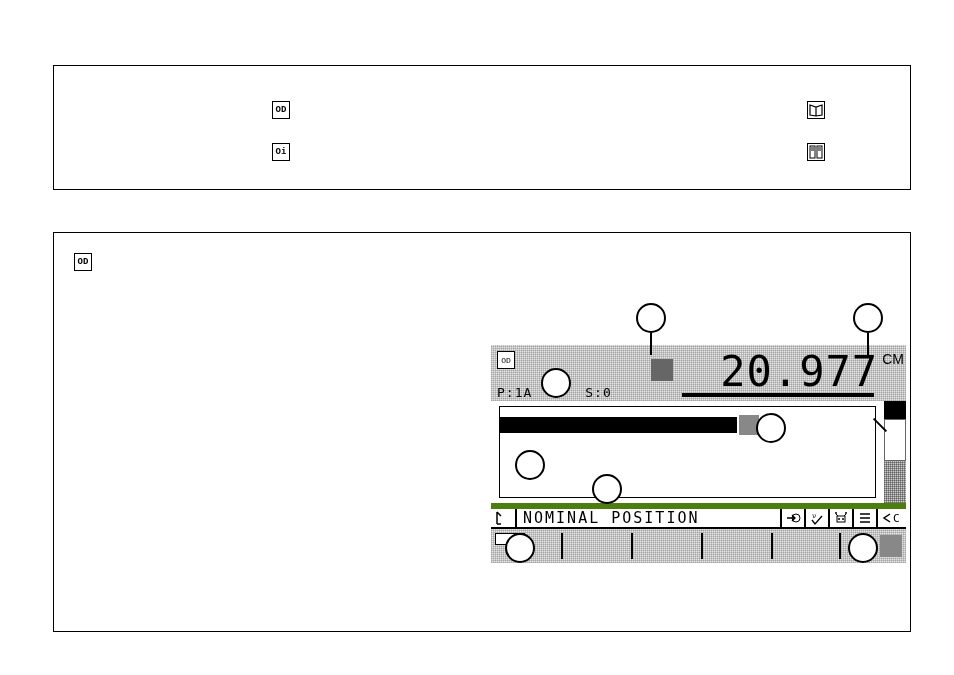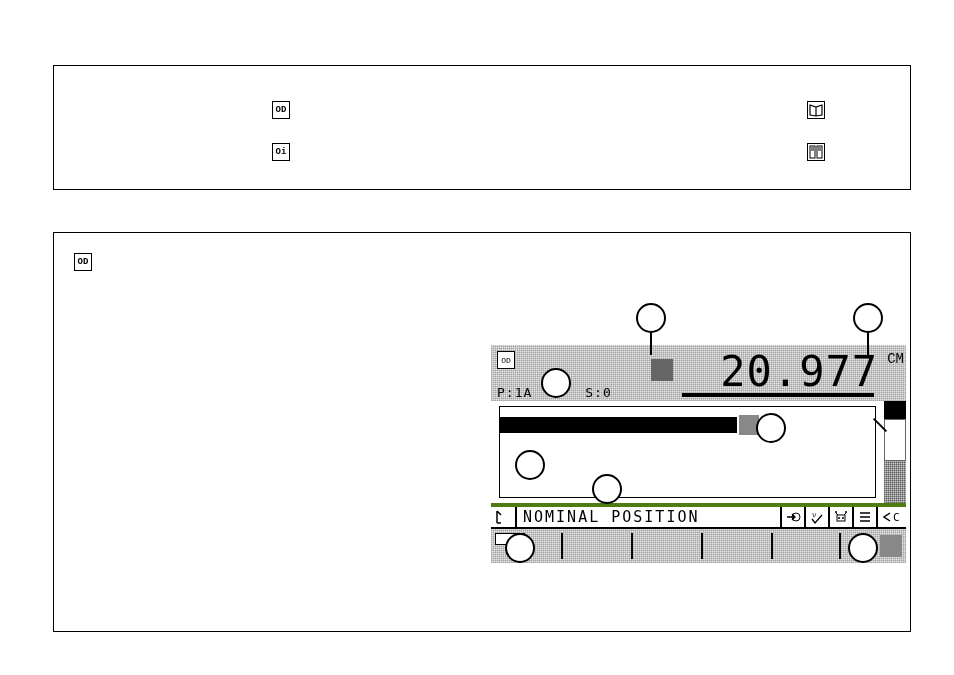--- a/index.html
+++ b/index.html
@@ -19,37 +19,37 @@
     background-color: #e5e5e5; }
   
   .darker-dither { background-image: 
     repeating-linear-gradient(0deg, rgba(0,0,0,0.3) 0, rgba(0,0,0,0.3) 1px, transparent 1px, transparent 2px),
     repeating-linear-gradient(90deg, rgba(0,0,0,0.3) 0, rgba(0,0,0,0.3) 1px, transparent 1px, transparent 2px);
     background-color: #ccc; }
   
   .lcd-top { position: absolute; left: 0; top: 0; width: 100%; height: 56px; }
   .lcd-icon { position: absolute; left: 6px; top: 6px; width: 18px; height: 18px; border: 1.5px solid #000; background: #fff; font-size: 8px; display:flex; align-items:center; justify-content:center; }
   .big-num { position: absolute; right: 28px; top: 2px; font-size: 42px; font-family: monospace; letter-spacing: 1px; }
-  .unit { position: absolute; right: 2px; top: 6px; font-size: 14px; font-family: Liberation Mono, monospace; }
+  .unit { position: absolute; right: 2px; top: 6px; font-size: 14px; font-family: Liberation Sans, sans-serif; }
   .dark-sq-top { position: absolute; left: 160px; top: 14px; width: 22px; height: 22px; background: #666; }
   .underline { position: absolute; left: 191px; top: 48px; width: 192px; height: 4px; background: #000; }
   
   .lcd-status { position: absolute; left: 6px; top: 40px; font-size: 13px; font-family: monospace; letter-spacing: 1px; }
   
   .lcd-mid { position: absolute; left: 0; top: 56px; width: 100%; height: 102px; background: #fff; }
   .mid-inner { position: absolute; left: 8px; top: 5px; right: 30px; bottom: 5px; border: 1px solid #000; background: #fff; }
   .black-bar { position: absolute; left: 8px; top: 16px; width: 238px; height: 16px; background: #000; }
   .gray-sq-mid { position: absolute; left: 248px; top: 14px; width: 20px; height: 20px; background: #888; }
   
   .scroll-col { position: absolute; right: 0; top: 56px; width: 22px; height: 102px; }
   .scroll-top { position:absolute; top:0; left:0; width:100%; height:18px; background:#000; }
   .scroll-thumb { position:absolute; top:18px; left:0; width:100%; height:42px; background:#fff; border:1px solid #666; }
   .scroll-diag { position:absolute; top:4px; left:-14px; width:18px; height:2px; background:#000; transform: rotate(45deg); }
   
-  .lcd-label-row { position: absolute; left: 0; top: 158px; width: 100%; height: 26px; border-top: 4px solid #4d7c0f; border-bottom: 2px solid #000; display: flex; align-items: center; }
+  .lcd-label-row { position: absolute; left: 0; top: 158px; width: 100%; height: 26px; border-top: 6px solid #4d7c0f; border-bottom: 2px solid #000; display: flex; align-items: center; }
   .label-icon { width: 26px; height: 100%; border-right: 2px solid #000; display:flex; align-items:center; justify-content:center; }
   .label-text { flex: 1; padding-left: 6px; font-size: 15px; font-family: monospace; letter-spacing: 2px; white-space: nowrap; }
   .small-icon { width: 24px; height: 100%; border-left: 2px solid #000; display:flex; align-items:center; justify-content:center; font-size:11px; }
   
   .lcd-bottom { position: absolute; left: 0; top: 184px; width: 100%; height: 34px; }
   .bot-left { position:absolute; left:4px; top:4px; width:30px; height:12px; background:#fff; border:1px solid #000; }
   .bot-seg { position:absolute; top:4px; height:26px; border-left:2px solid #000; }
   .gray-sq-bot { position: absolute; right: 4px; top: 6px; width: 22px; height: 22px; background: #888; }
   
   .callout { position: absolute; width: 30px; height: 30px; border: 2px solid #000; border-radius: 50%; background: #fff; }

